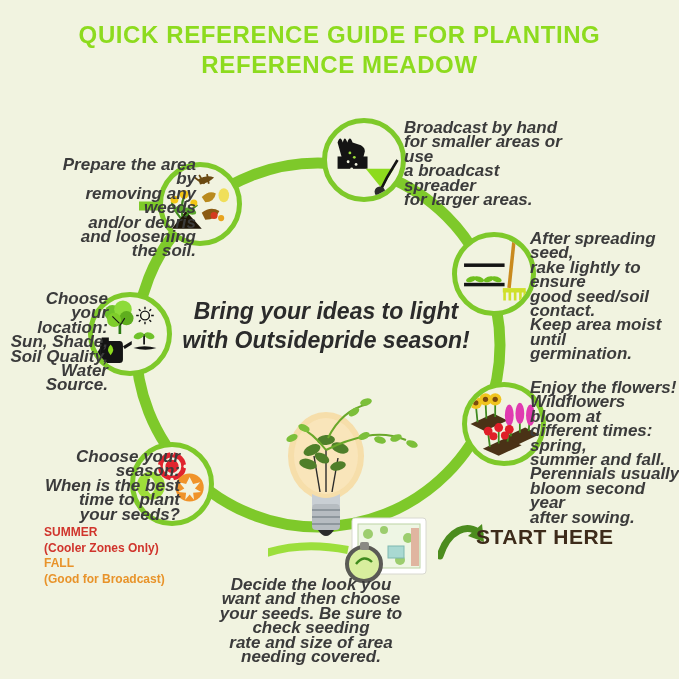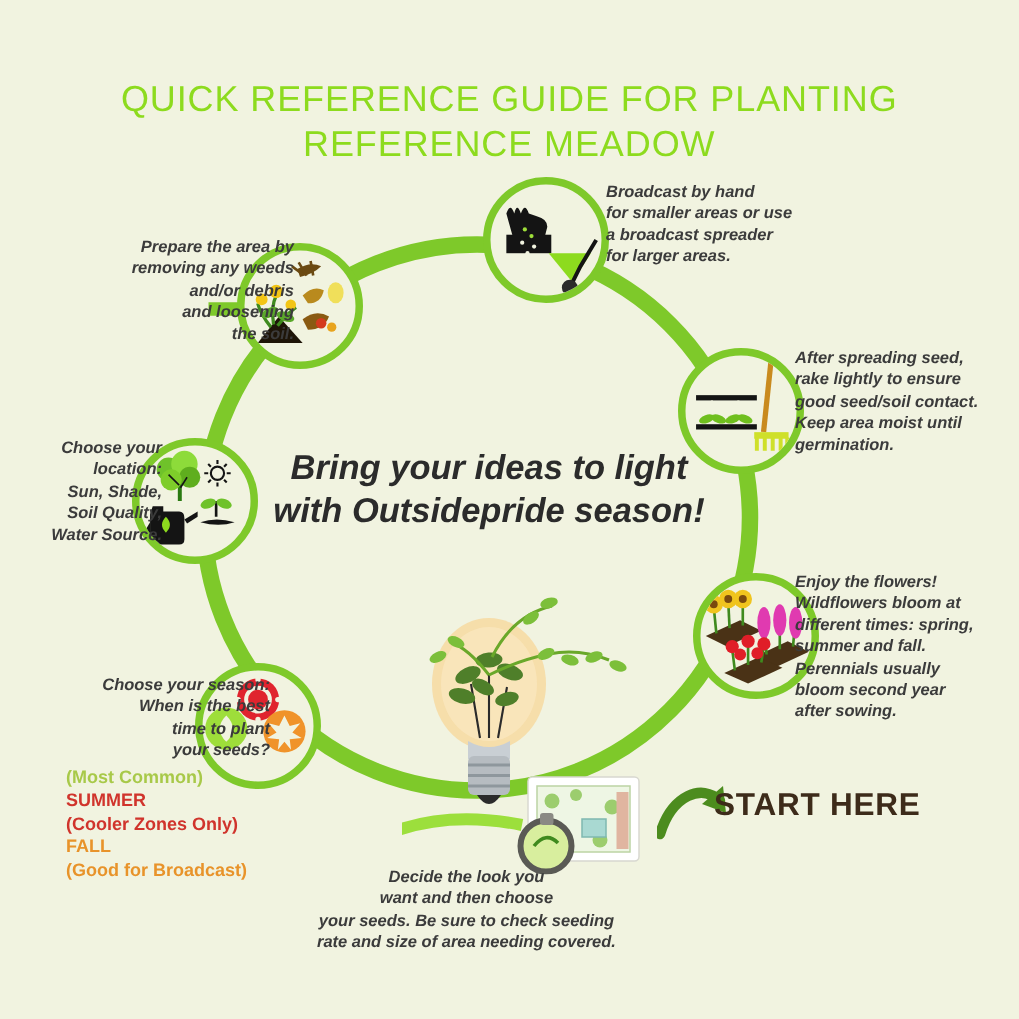--- a/index.html
+++ b/index.html
@@ -11,44 +11,43 @@
     position:relative;
   }
   #stage{position:absolute;left:0;top:0;width:679px;height:679px;}
   .abs{position:absolute;}
 
   
   #title{
     left:0;top:20px;width:679px;
     text-align:center;
     color:#8ddb1e;
-    font-weight:normal;
+    font-weight:bold;
     font-size:24px;
     letter-spacing:.6px;
     line-height:30px;
-    margin-top:32px;
   }
   #title .l2{display:block;}
 
   
   #slogan{
     left:176px;top:297px;width:300px;
     text-align:center;
     font-style:italic;
     font-weight:bold;
     font-size:23px;
     line-height:29px;
     color:#2b2b2b;
   }
 
   
   .callout{
     font-style:italic;
     font-weight:bold;
-    font-size:11px;
+    font-size:17px;
     line-height:14.4px;
     color:#3b3b3b;
     white-space:pre-line;
   }
   .callout.r{text-align:right;}
   .callout.l{text-align:left;}
   .callout.c{text-align:center;}
 
   #txt-broadcast{left:404px;top:121px;width:160px;}
   #txt-prepare  {left:48px; top:158px;width:148px;}
@@ -385,21 +384,20 @@
 Perennials usually
 bloom second year
 after sowing.</div>
 
   <div class="abs" id="txt-season">
     <div class="callout r">Choose your season:
 When is the best
 time to plant
 your seeds?</div>
     <div class="season-list">
-      <div class="s-spring">(Most Common)</div>
       <div class="s-summer">SUMMER</div>
       <div class="s-summer">(Cooler Zones Only)</div>
       <div class="s-fall">FALL</div>
       <div class="s-fall">(Good for Broadcast)</div>
     </div>
   </div>
 
   <div class="abs callout c" id="txt-decide">Decide the look you
 want and then choose
 your seeds.  Be sure to check seeding

